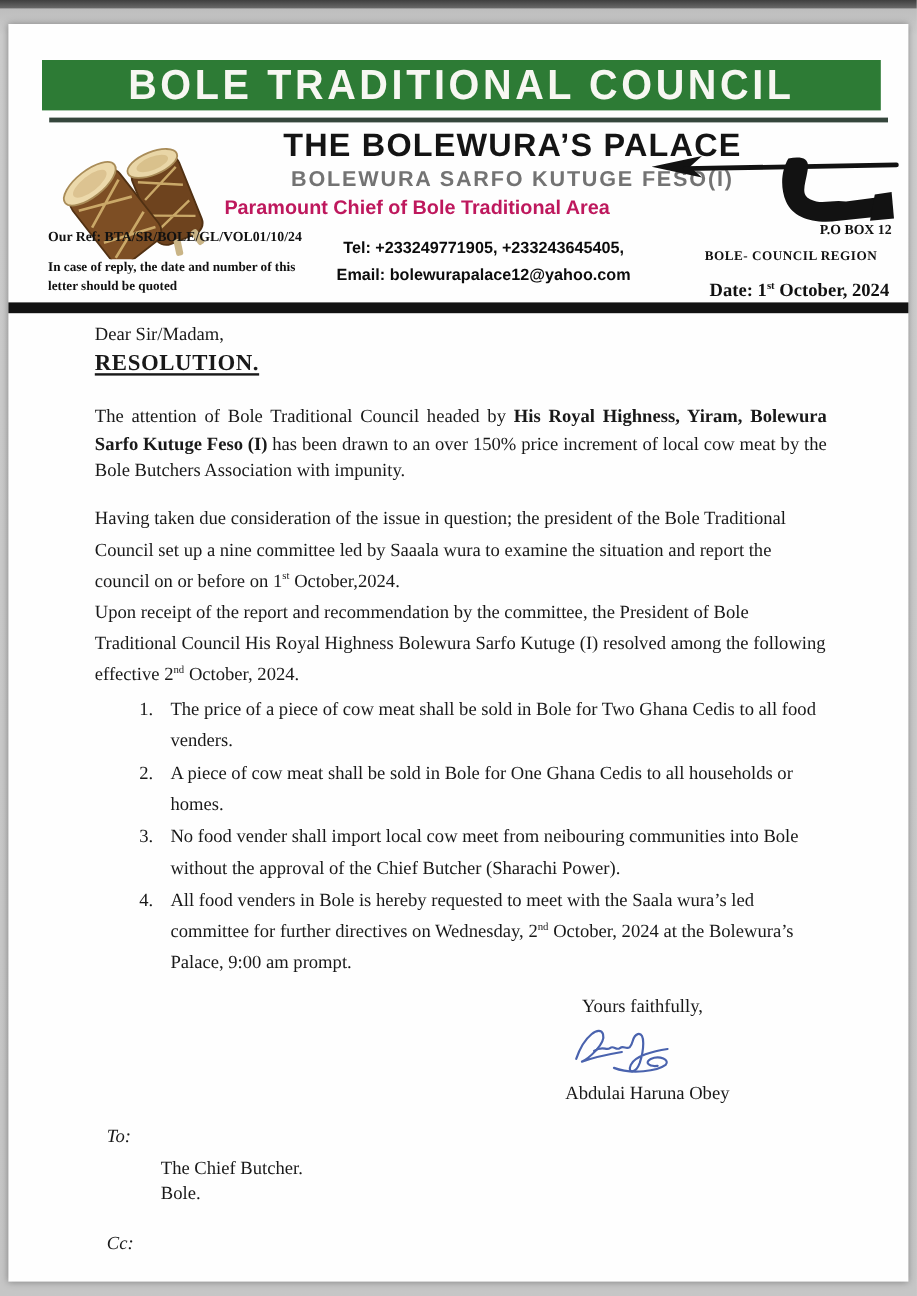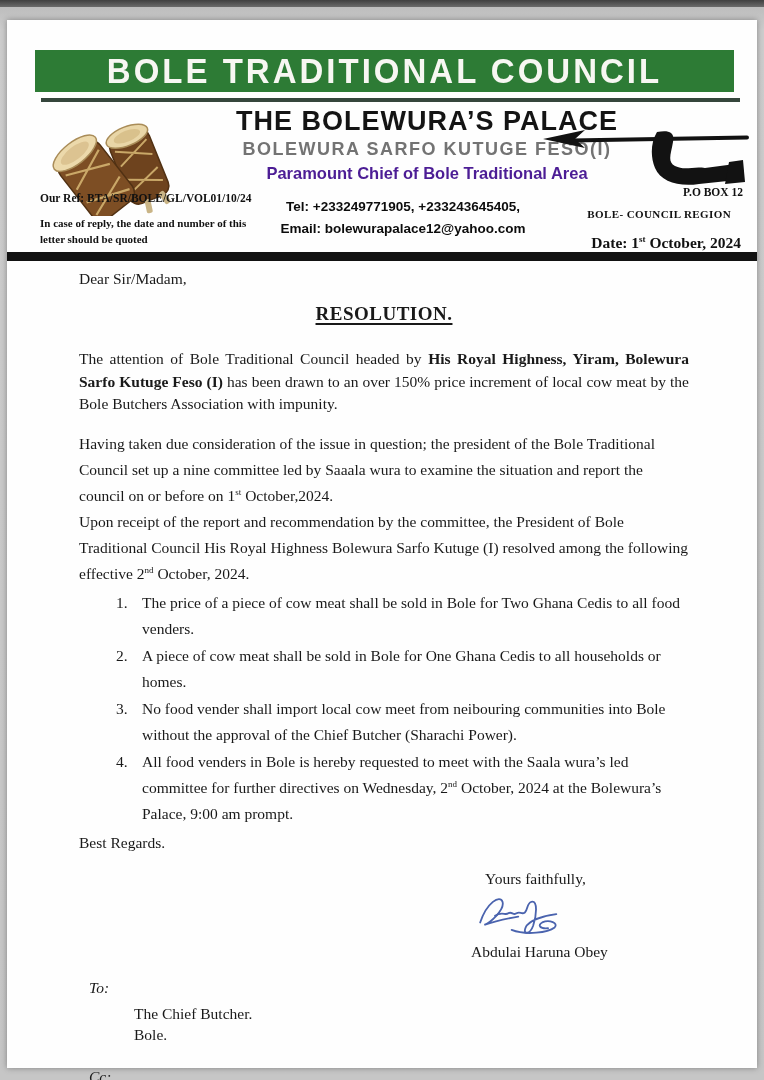--- a/index.html
+++ b/index.html
@@ -38,22 +38,22 @@
   .masthead { position: absolute; top: 82px; left: 0; right: 0; height: 160px; }
   .drums { position: absolute; left: 18px; top: 2px; width: 162px; height: 112px; }
   .palace-block {
     position: absolute; left: 180px; width: 480px; top: 4px;
     text-align: center; font-family: "Liberation Sans", sans-serif; color: #141414;
   }
   .palace-title { font-size: 27px; font-weight: bold; letter-spacing: 1px; white-space: nowrap; }
   .chief-line { font-size: 18px; font-weight: bold; letter-spacing: 1.5px; color: #737373; margin-top: 2px; white-space: nowrap; }
   .spear { position: absolute; right: 6px; top: 22px; width: 212px; height: 62px; }
   .paramount {
-    position: absolute; left: 180px; width: 480px; top: 62px; text-align: center;
-    font-family: "Liberation Sans", sans-serif; font-weight: bold; font-size: 16.5px; color: #4c1d95;
+    position: absolute; left: 180px; width: 480px; top: 62px; text-align: left;
+    font-family: "Liberation Sans", sans-serif; font-weight: bold; font-size: 16.5px; color: #be185d;
   }
   .pobox {
     position: absolute; right: 14px; top: 84px;
     font-weight: bold; font-size: 11.5px; color: #111;
   }
 
   
   .refrow { position: absolute; top: 170px; left: 0; right: 0; height: 62px; font-weight: bold; color: #111; }
   .ourref { position: absolute; left: 33px; top: 2px; font-size: 11.5px; }
   .replynote { position: absolute; left: 33px; top: 26px; width: 222px; font-size: 11px; line-height: 1.45; }
@@ -67,21 +67,21 @@
 
   .black-bar { position: absolute; top: 232px; left: 0; right: 0; height: 9px; background: #121212; }
 
   
   .letter {
     position: absolute; top: 246px; left: 72px; width: 610px;
     font-size: 15.5px; color: #191919; line-height: 1.4;
   }
   .salutation { margin-top: 2px; }
   .res-title {
-    text-align: center; margin-top: 11px; font-size: 19px; font-weight: bold;
+    text-align: left; font-size: 19px; font-weight: bold;
     letter-spacing: .5px;
   }
   .res-title span { text-decoration: underline; text-underline-offset: 3px; text-decoration-thickness: 2px; }
   .p-just { margin-top: 21px; text-align: justify; line-height: 22.4px; }
   .p-loose { line-height: 26px; }
   .p2 { margin-top: 15px; }
   .p3 { margin-top: 0; }
   .res-list { list-style: none; counter-reset: item; margin-top: 3px; margin-left: 37px; }
   .res-list li { counter-increment: item; position: relative; padding-left: 26px; line-height: 26px; margin-top: 1px; }
   .res-list li::before { content: counter(item) "."; position: absolute; left: 0; }
@@ -169,21 +169,20 @@
 
       <p class="p-loose p3"><span>Upon receipt of the report and recommendation by the committee, the President of Bole Traditional Council His Royal Highness Bolewura Sarfo Kutuge (I) resolved among the following effective 2</span><sup class="bodysup">nd</sup><span> October, 2024.</span></p>
 
       <ol class="res-list">
           <li><span>The price of a piece of cow meat shall be sold in Bole for Two Ghana Cedis to all food venders.</span></li>
           <li><span>A piece of cow meat shall be sold in Bole for One Ghana Cedis to all households or homes.</span></li>
           <li><span>No food vender shall import local cow meet from neibouring communities into Bole without the approval of the Chief Butcher (Sharachi Power).</span></li>
           <li><span>All food venders in Bole is hereby requested to meet with the  Saala wura’s led committee for further directives on Wednesday, 2</span><sup class="bodysup">nd</sup><span> October, 2024 at the Bolewura’s Palace, 9:00 am prompt.</span></li>
         </ol>
 
-      <div class="closing">Best Regards.</div>
 
       <div class="sign-block">
         <div class="faithfully">Yours faithfully,</div>
         <svg class="signature-svg" viewBox="0 0 130 58" aria-hidden="true">
           <g fill="none" stroke="#4a63ae" stroke-width="2.2" stroke-linecap="round">
             <path d="M6 38 C 14 14, 30 4, 33 13 C 36 23, 18 38, 11 41 C 22 37, 40 33, 52 31"></path>
             <path d="M24 30 C 33 24, 36 30, 40 27 C 44 24, 46 30, 50 27 C 54 24, 56 29, 60 26 C 64 22, 62 15, 68 13 C 76 11, 74 30, 70 42 C 66 53, 57 53, 61 44 C 65 35, 84 30, 98 28"></path>
             <path d="M44 47 C 62 54, 88 50, 96 44 C 101 39, 90 34, 81 38 C 75 41, 78 46, 88 45"></path>
           </g>
         </svg>

